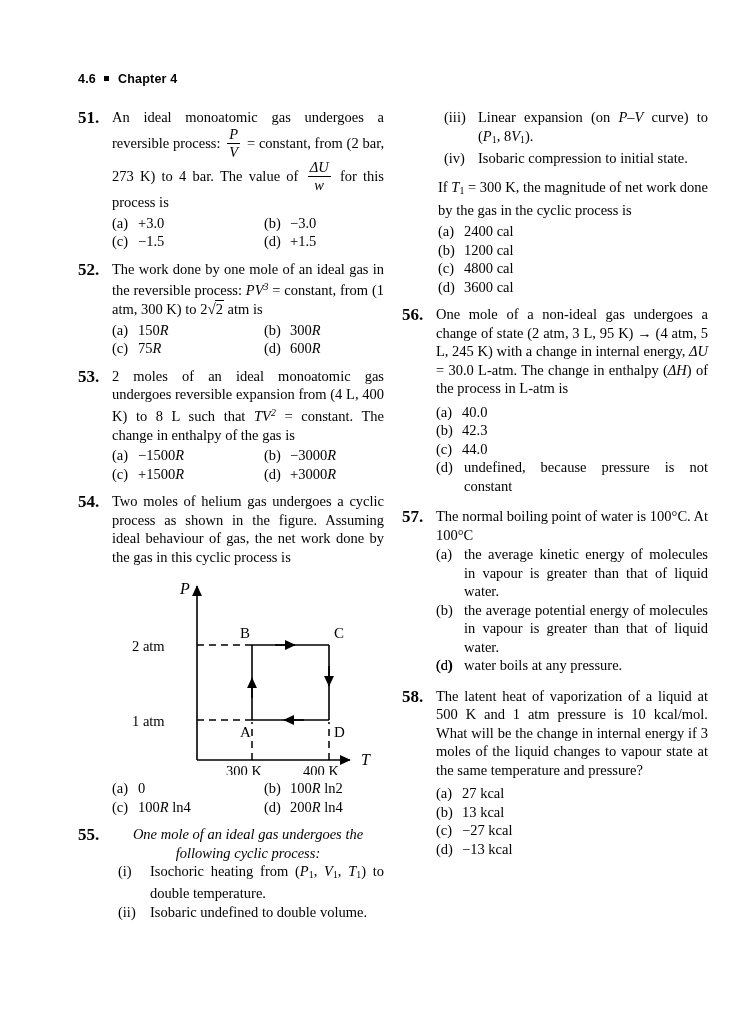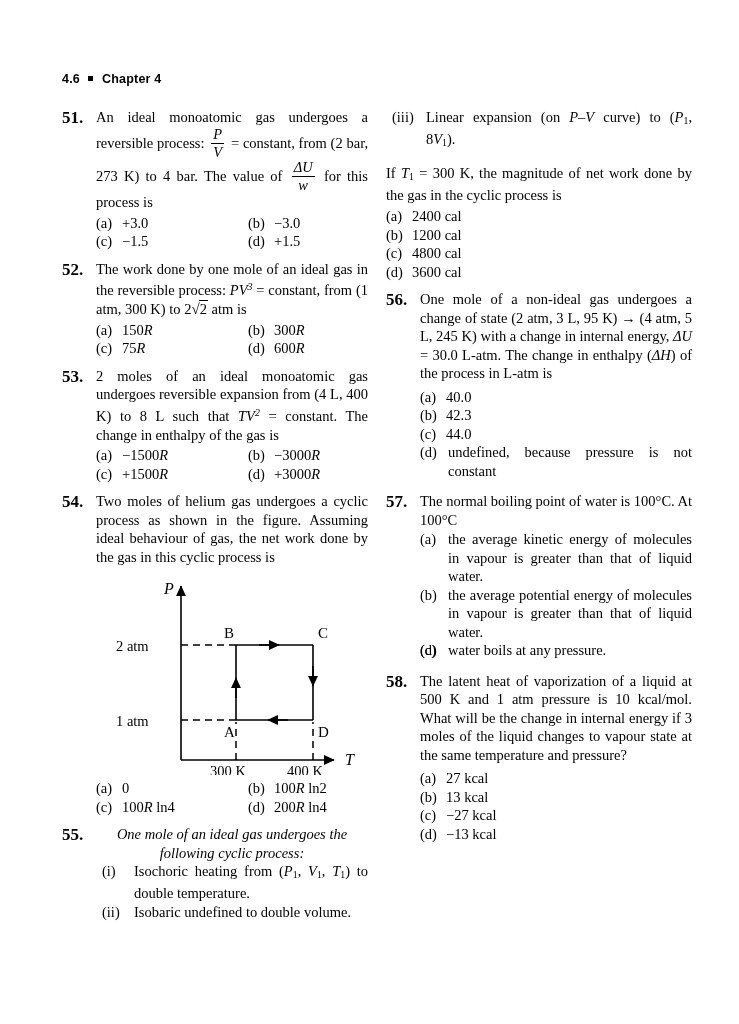--- a/index.html
+++ b/index.html
@@ -10,21 +10,21 @@
   body {
     width: 739px;
     height: 1024px;
     position: relative;
     font-family: "Liberation Serif", serif;
     color: #000000;
     overflow: hidden;
   }
   .page {
     position: absolute;
-    left: 0; top: 0;
+    left: 16px; top: 0;
     width: 709px;
     height: 1024px;
   }
 
   
   .runhead {
     position: absolute;
     left: 62px;
     top: 72px;
     font-family: "Liberation Sans", sans-serif;
@@ -284,25 +284,28 @@
       </div>
 
       <div class="sub">
         <span class="rn">(ii)</span><span>Isobaric undefined to double volume.</span>
       </div>
     </div>
   </div>
 
   <div class="col col-right">
 
-    <div class="q" style="padding-left:0;">
+    <div class="q" style="padding-left:0;margin-left:36px;">
       <div class="sub rn-wide">
         <span class="rn">(iii)</span><span>Linear expansion (on </span><span class="ital">P–V</span><span> curve) to (</span><span class="ital">P</span><sub class="sb">1</sub><span>, 8</span><span class="ital">V</span><sub class="sb">1</sub><span>).</span>
       </div>
 
+      <div class="sub rn-wide">
+        <span class="rn">(iv)</span><span>Isobaric compression to initial state.</span>
+      </div>
 
       <div class="q-body" style="margin-top:11px;">
         <span>If </span><span class="ital">T</span><sub class="sb">1</sub><span> = 300 K, the magnitude of net work done by the gas in the cyclic process is</span>
       </div>
 
       <div class="opts stack" style="margin-top:3px;">
         <div class="opt"><span class="lbl">(a)</span><span>2400 cal</span></div>
         <div class="opt"><span class="lbl">(b)</span><span>1200 cal</span></div>
         <div class="opt"><span class="lbl">(c)</span><span>4800 cal</span></div>
         <div class="opt"><span class="lbl">(d)</span><span>3600 cal</span></div>

